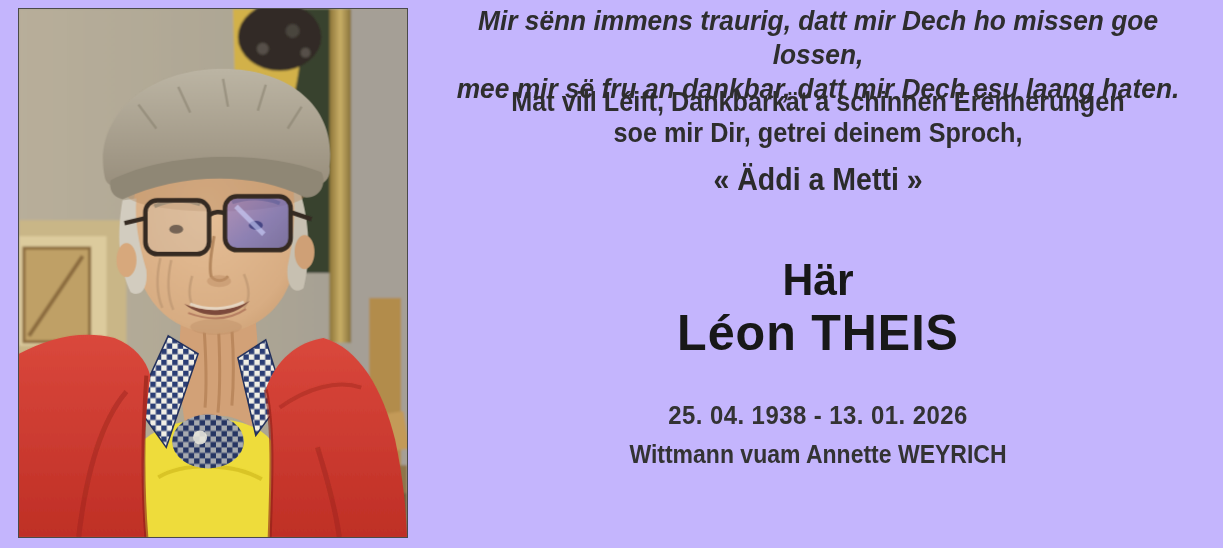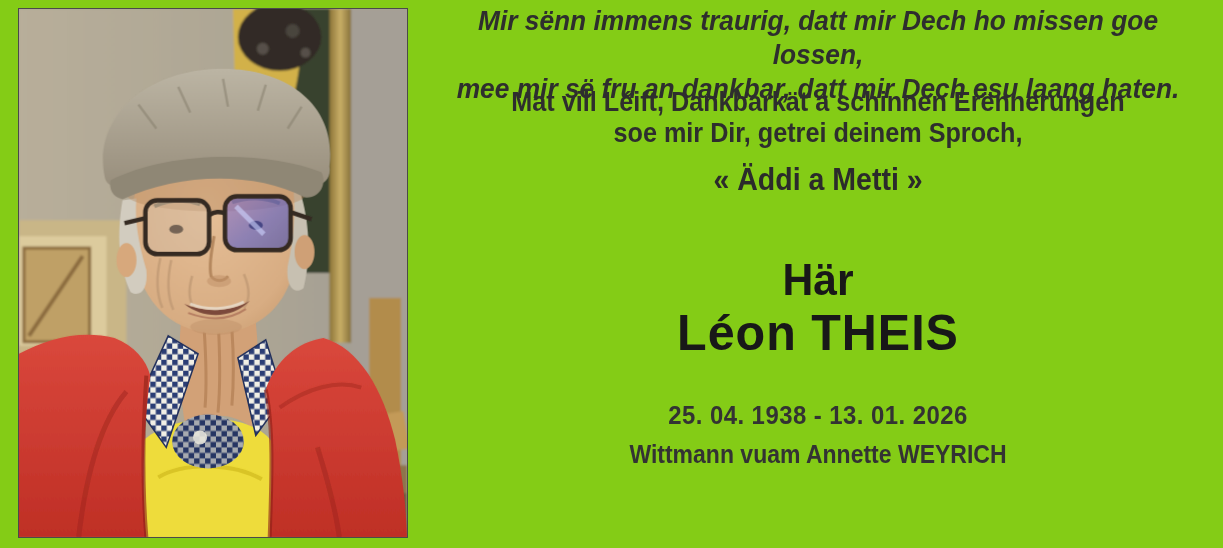--- a/index.html
+++ b/index.html
@@ -1,17 +1,17 @@
 <!DOCTYPE html>
 <html><head>
 <meta charset="utf-8">
 <style>
   html,body{margin:0;padding:0;background:#ffffff;}
   .stage{
-    position:relative;width:1223px;height:548px;background:#84cc16;
+    position:relative;width:1223px;height:548px;background:#c4b5fd;
     font-family:"Liberation Sans",sans-serif;overflow:hidden;
   }
   
   .photo{
     position:absolute;left:18px;top:8px;width:390px;height:530px;
     border:1px solid #4a4a4a;box-sizing:border-box;overflow:hidden;background:#aca593;
   }
   .photo svg{display:block;width:100%;height:100%;}
   
   .textcol{

